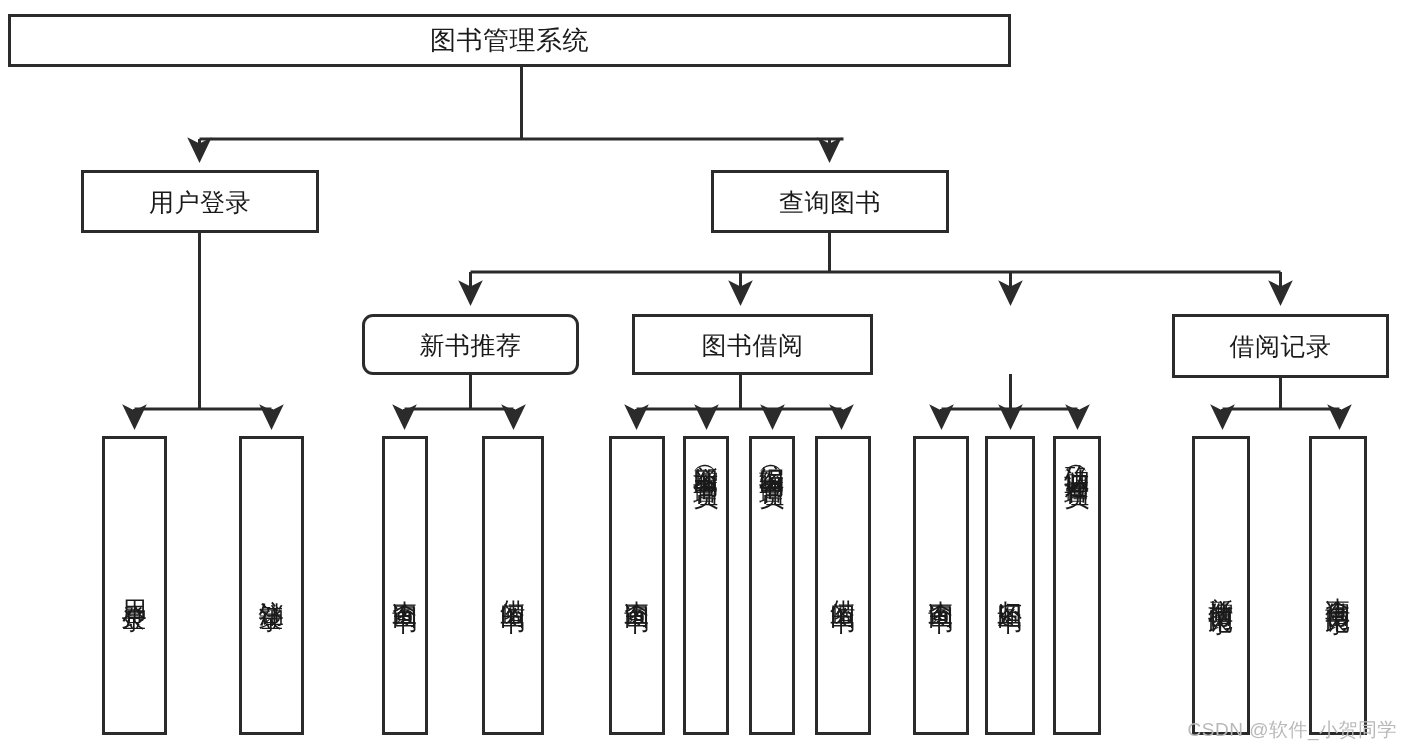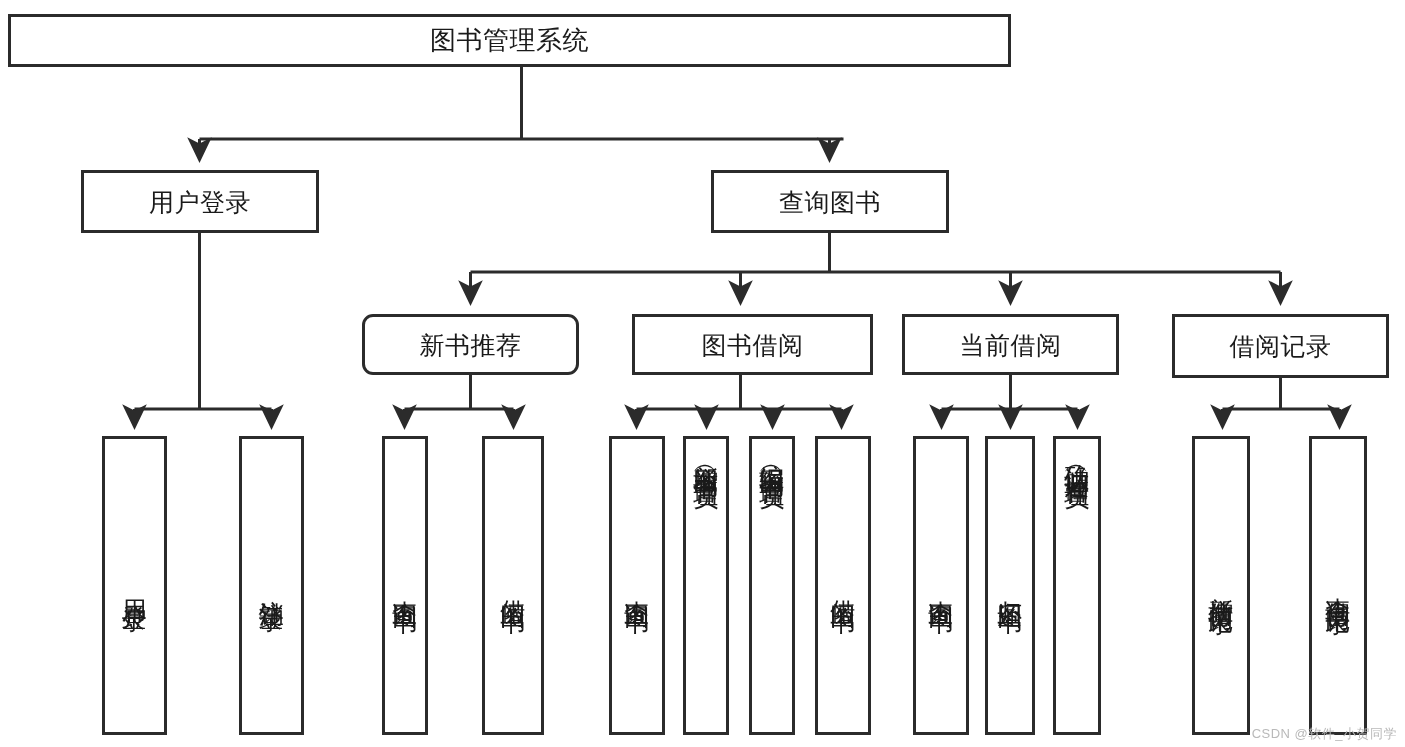--- a/index.html
+++ b/index.html
@@ -64,21 +64,21 @@
     white-space: nowrap;
   }
   .node.vert.centered {
     align-items: center;
     padding-top: 0;
   }
   .watermark {
     position: absolute;
     right: 8px;
     bottom: 4px;
-    font-size: 13px;
+    font-size: 19px;
     color: #b9b9b9;
     letter-spacing: 0.5px;
     white-space: nowrap;
     font-family: "Liberation Sans", "DejaVu Sans", sans-serif;
   }
 </style>
 </head>
 <body>
 
 <div id="canvas">
@@ -146,23 +146,20 @@
   </div>
 
   <div class="node horiz" style="left:362px; top:314px; width:217px; height:61px;border-radius:11px;">
     <span class="label">新书推荐</span>
   </div>
 
   <div class="node horiz" style="left:632px; top:314px; width:241px; height:61px;">
     <span class="label">图书借阅</span>
   </div>
 
-  <div class="node horiz" style="left:902px; top:314px; width:217px; height:61px;">
-    <span class="label">当前借阅</span>
-  </div>
 
   <div class="node horiz" style="left:1172px; top:314px; width:217px; height:64px;">
     <span class="label">借阅记录</span>
   </div>
 
   <div class="node vert centered" style="left:102px; top:436px; width:65px; height:299px;">
     <span class="label">用户登录</span>
   </div>
 
   <div class="node vert centered" style="left:239px; top:436px; width:65px; height:299px;">

